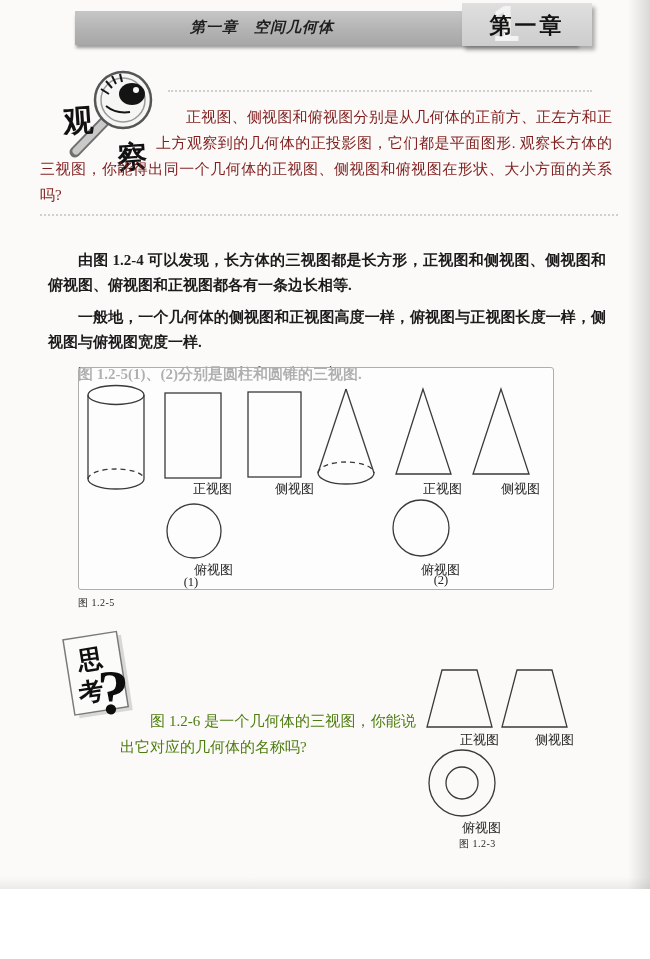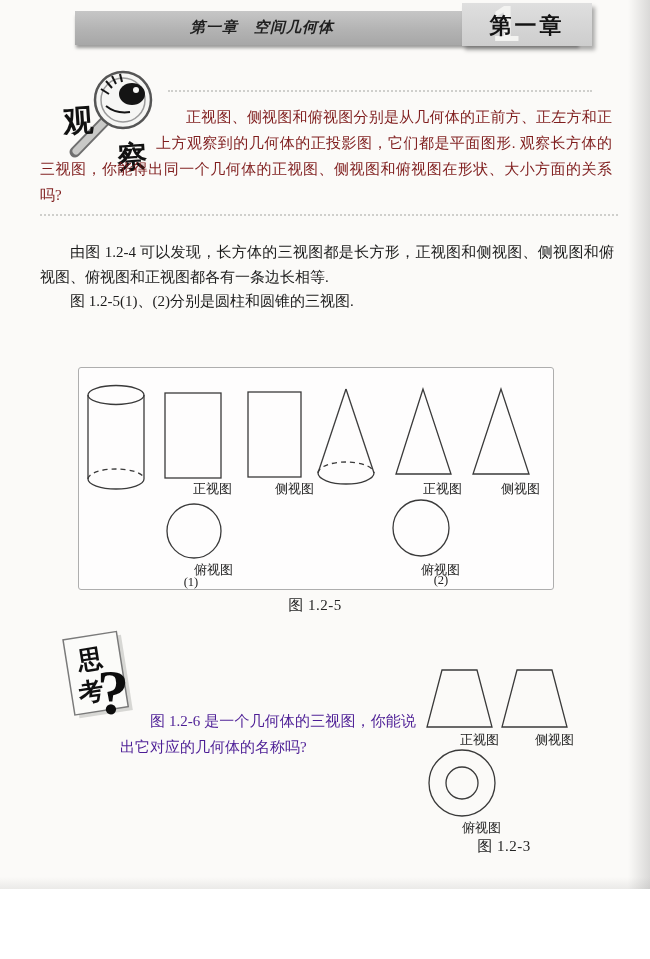--- a/index.html
+++ b/index.html
@@ -42,36 +42,36 @@
     position:absolute;left:40px;top:104px;width:572px;
     font-size:15px;line-height:26px;text-align:justify;color:#7f1d1d;
     text-indent:2em;
   }
   .badge-spacer{float:left;width:116px;height:52px;}
   
   .body-text{
     position:absolute;left:40px;top:240px;width:574px;
     font-size:15px;line-height:24.5px;text-align:justify;color:#1b1b1b;
   }
-  .body-text p{margin:0;text-indent:2em;}
+  .body-text p{margin:8px;text-indent:2em;font-weight:bold;}
   
   .fig125{
     position:absolute;left:78px;top:367px;width:474px;height:221px;
     border:1px solid #aeaeae;border-radius:3px;background:rgba(255,255,255,.65);
   }
   .fig-label{position:absolute;width:78px;text-align:right;font-size:13px;color:#242424;}
   .fig-index{position:absolute;width:78px;text-align:center;font-size:12.5px;color:#242424;}
   .fig-caption{
-    position:absolute;text-align:center;font-size:15px;color:#242424;letter-spacing:.5px;
+    position:absolute;text-align:left;font-size:10px;color:#242424;letter-spacing:.5px;
   }
   .cap125{left:78px;top:596px;width:474px;}
   
   .think-para{
     position:absolute;left:120px;top:708px;width:296px;
-    font-size:15px;line-height:26px;text-align:justify;color:#4c1d95;text-indent:2em;
+    font-size:15px;line-height:26px;text-align:justify;color:#4d7c0f;text-indent:2em;
   }
   .fig126{position:absolute;left:412px;top:655px;width:172px;height:200px;}
   
   .fblock{position:absolute;top:918px;height:15px;}
   .page-number{
     position:absolute;left:566px;top:912px;width:30px;text-align:center;
     font-size:16px;color:#3a3a3a;font-style:italic;
   }
   
   .scan-edge-right{
@@ -124,20 +124,21 @@
   </div>
 
   <div class="observe-para">
     <span class="badge-spacer"></span><span>正视图、侧视图和俯视图分别是从几何体的正前方、正左方和正上方观察到的几何体的正投影图，它们都是平面图形. 观察长方体的三视图，你能得出同一个几何体的正视图、侧视图和俯视图在形状、大小方面的关系吗?</span>
   </div>
 
   <div class="dotted dot-bottom"></div>
 
   <div class="body-text">
     <p>由图 1.2-4 可以发现，长方体的三视图都是长方形，正视图和侧视图、侧视图和俯视图、俯视图和正视图都各有一条边长相等.</p>
+    <p>一般地，一个几何体的侧视图和正视图高度一样，俯视图与正视图长度一样，侧视图与俯视图宽度一样.</p>
     <p>图 1.2-5(1)、(2)分别是圆柱和圆锥的三视图.</p>
   </div>
 
   <div class="fig125">
     <svg width="474" height="221" viewBox="0 0 474 221">
       <g fill="none" stroke="#3a3a3a" stroke-width="1.3">
 
         <g>
           <ellipse cx="37" cy="27" rx="28" ry="9.5"></ellipse>
           <line x1="9" y1="27" x2="9" y2="111"></line>

